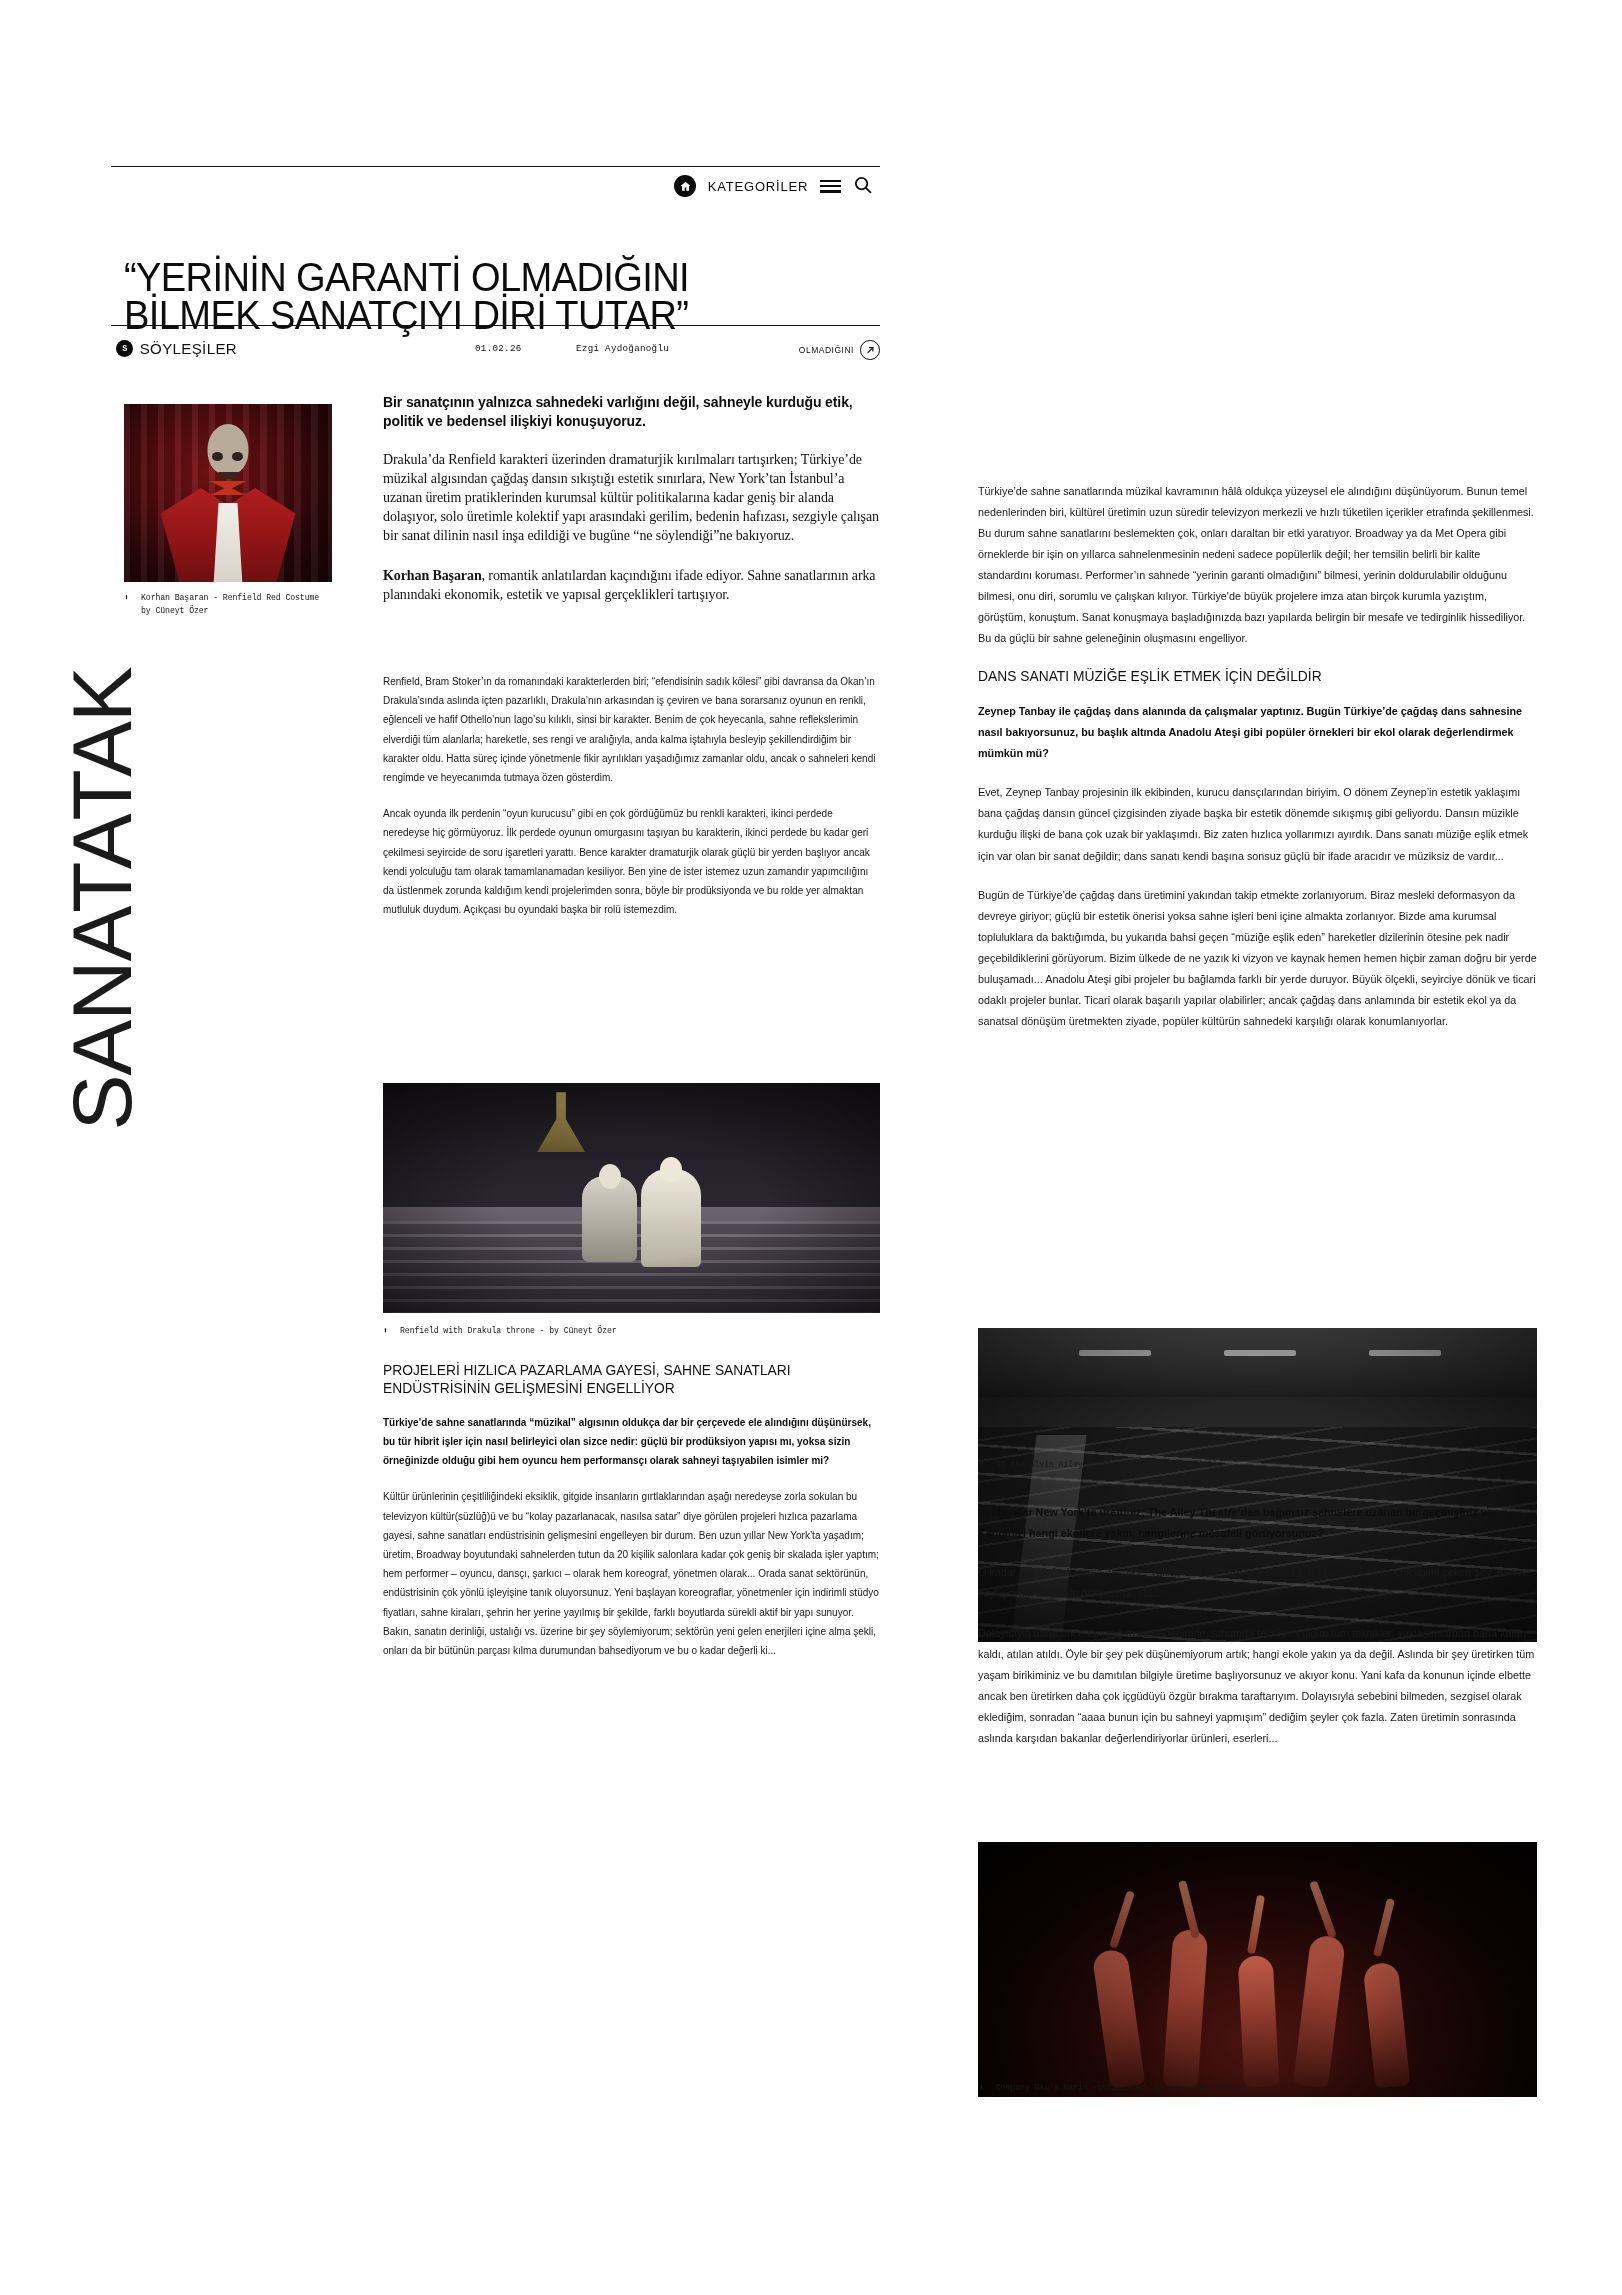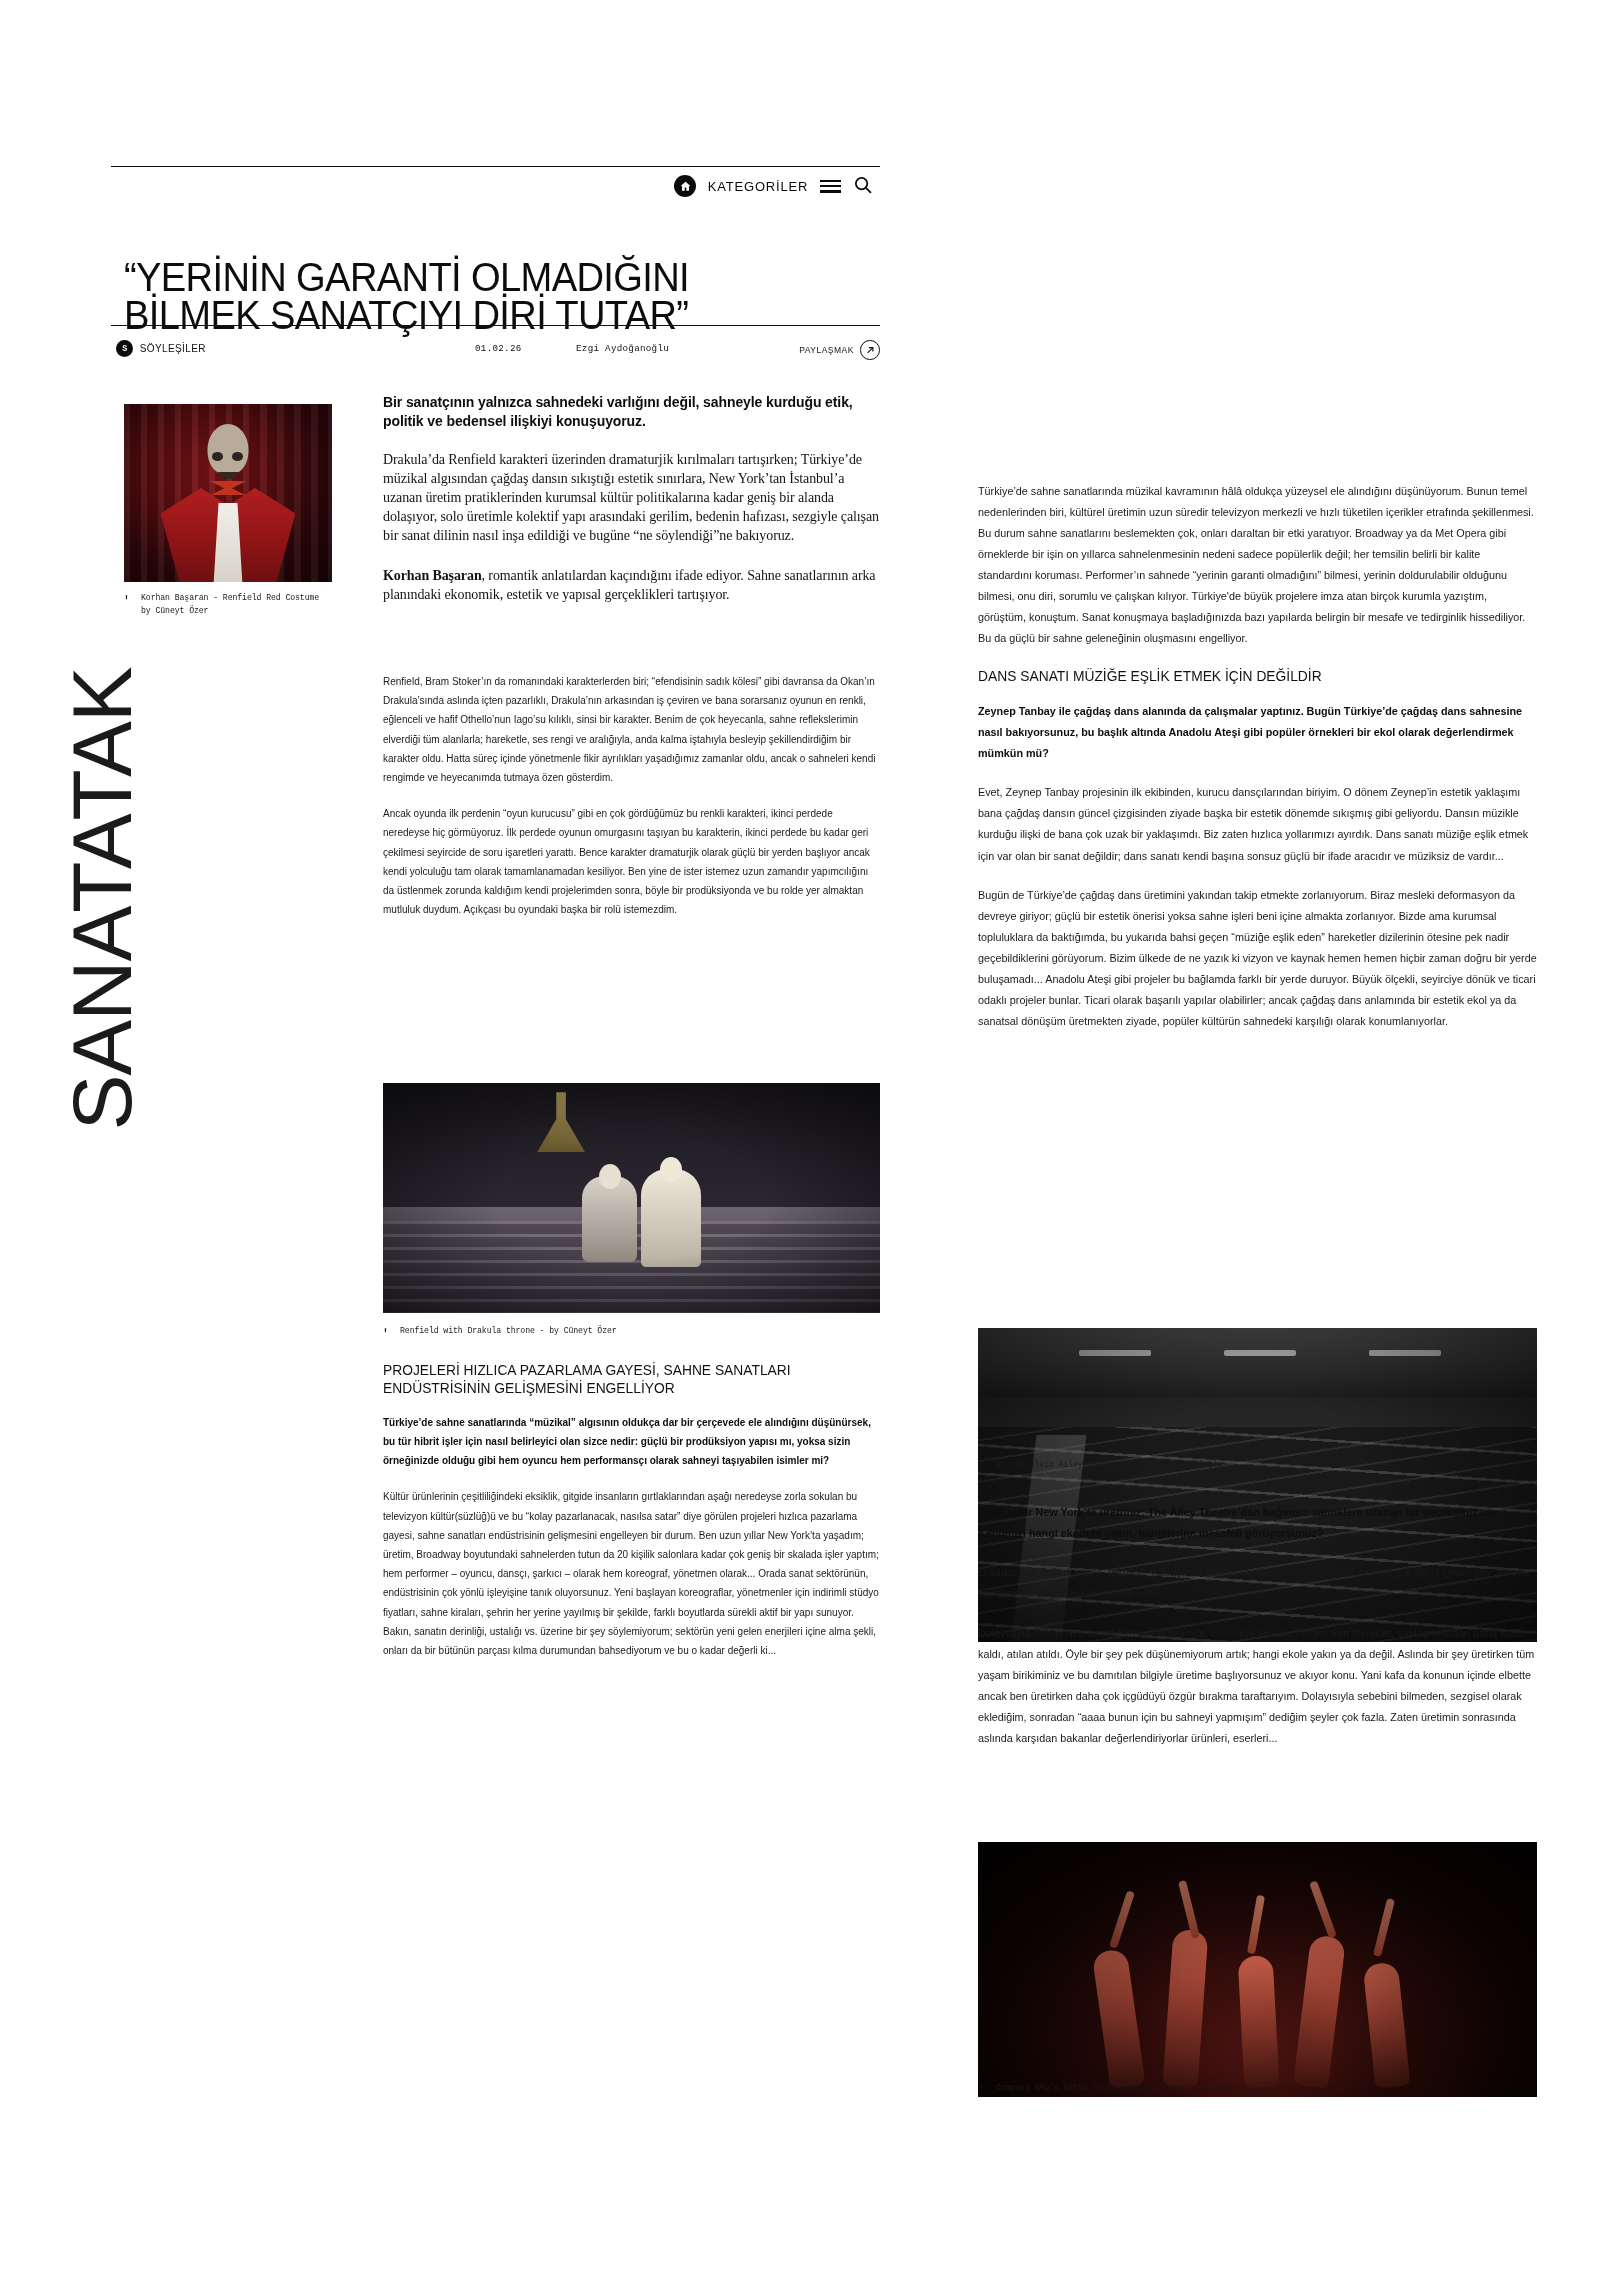--- a/index.html
+++ b/index.html
@@ -56,21 +56,21 @@
   
   .metabar {
     position:absolute; left:111px; top:340px; width:769px; height:22px;
   }
   .meta-cat { position:absolute; left:5.2px; top:0; display:flex; align-items:center; gap:6.5px; }
   .cat-dot {
     width:17px; height:17px; border-radius:50%; background:#0b0b0b;
     color:#fff; font-size:8.5px; font-weight:700; display:flex; align-items:center; justify-content:center;
     font-family:"Liberation Mono", monospace;
   }
-  .cat-name { font-size:10px; letter-spacing:0.4px; color:#111; }
+  .cat-name { font-size:15px; letter-spacing:0.4px; color:#111; }
   .meta-date { position:absolute; left:364px; top:3.3px; font-family:"Liberation Mono", monospace; font-size:9.2px; letter-spacing:0.3px; }
   .meta-author { position:absolute; left:465px; top:3.3px; font-family:"Liberation Mono", monospace; font-size:9.2px; letter-spacing:0.3px; }
   .meta-share { position:absolute; right:0; top:0; display:flex; align-items:center; gap:6.5px; }
   .share-label { font-size:8.5px; letter-spacing:0.5px; }
   .share-circle { width:19.6px; height:19.6px; border-radius:50%; border:1.3px solid #0b0b0b; display:flex;align-items:center;justify-content:center;}
   .share-circle svg { width:10.5px; height:10.5px; }
 
   
   .brand-vertical {
     position:absolute; left:-147px; top:857px;
@@ -229,21 +229,21 @@
 <div class="headline-rule"></div>
 
 <div class="metabar">
   <div class="meta-cat">
     <span class="cat-dot">S</span>
     <span class="cat-name">SÖYLEŞİLER</span>
   </div>
   <div class="meta-date">01.02.26</div>
   <div class="meta-author">Ezgi Aydoğanoğlu</div>
   <div class="meta-share">
-    <span class="share-label">PAYLAŞMAK</span>
+    <span class="share-label">OLMADIĞINI</span>
     <span class="share-circle">
       <svg viewBox="0 0 24 24" fill="none" stroke="#0b0b0b" stroke-width="2.6">
         <line x1="6" y1="18" x2="18" y2="6"></line>
           <polyline points="9,6 18,6 18,15"></polyline>
       </svg>
     </span>
   </div>
 </div>
 
 <div class="brand-vertical">SANATATAK</div>

